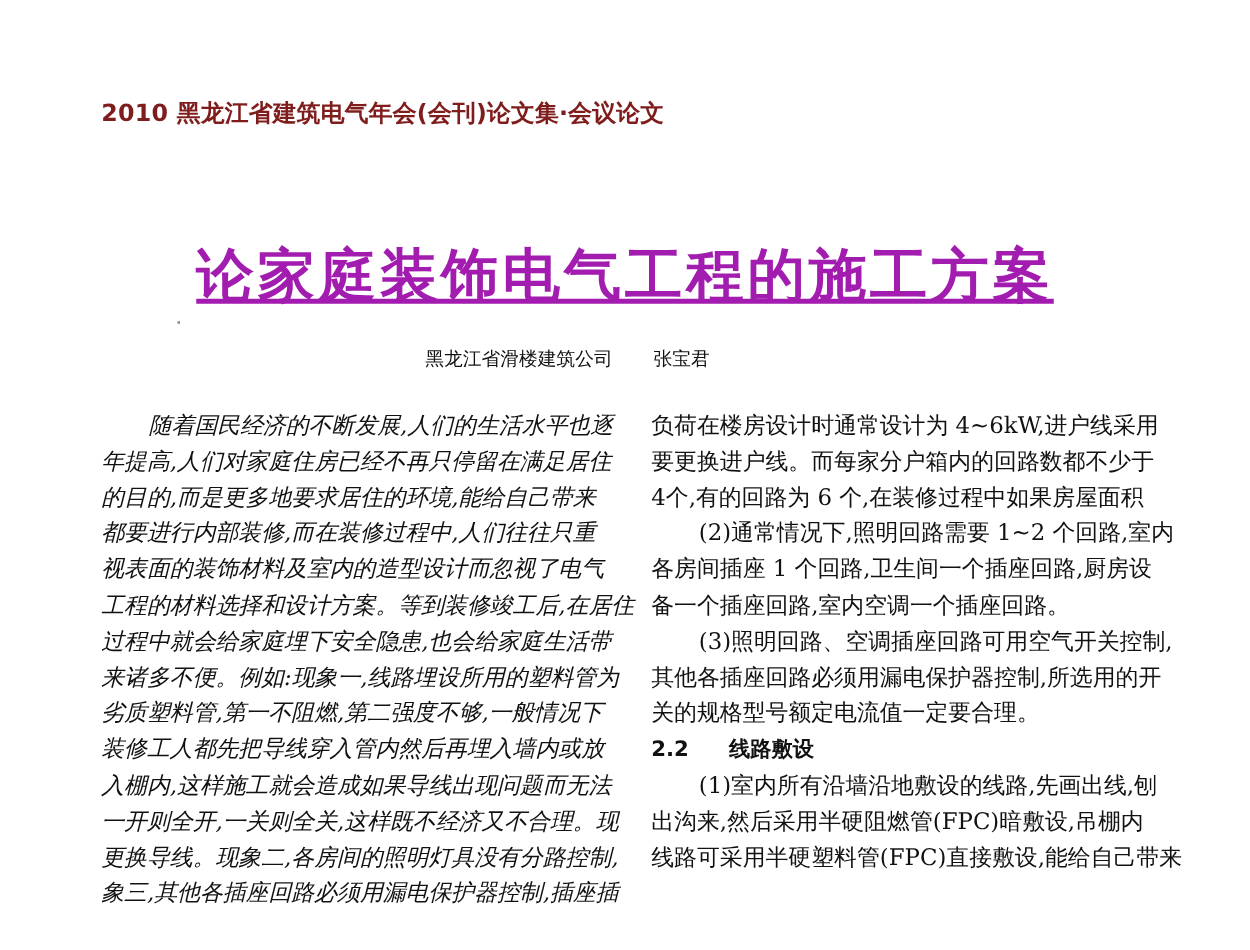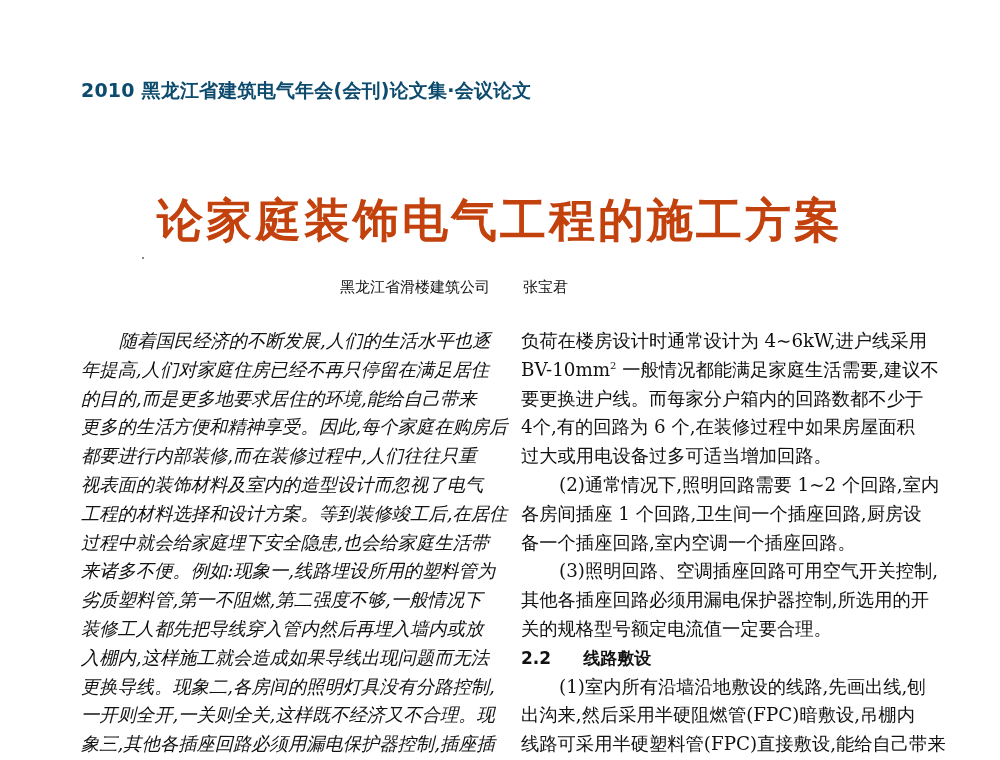--- a/index.html
+++ b/index.html
@@ -1,18 +1,18 @@
 <!DOCTYPE html>
 <html><head>
 <meta charset="utf-8">
 <style>
   html, body { margin:0; padding:0; background:#ffffff; }
   body { width:1000px; height:760px; overflow:hidden; position:relative; color:#111; font-family:"DejaVu Sans", sans-serif; }
-  .header-line { position:absolute; left:81px; top:78px; font-size:19px; font-weight:bold; letter-spacing:0.2px; color:#0c4a6e; white-space:nowrap; }
-  .title { position:absolute; left:0; width:1000px; top:190px; text-align:center; font-size:46px; font-weight:bold; letter-spacing:3px; color:#c2410c; font-family:"DejaVu Sans", sans-serif; }
+  .header-line { position:absolute; left:81px; top:78px; font-size:19px; font-weight:bold; letter-spacing:0.2px; color:#7f1d1d; white-space:nowrap; }
+  .title { position:absolute; left:0; width:1000px; top:190px; text-align:center; font-size:46px; font-weight:bold; letter-spacing:3px; color:#a21caf; font-family:"DejaVu Sans", sans-serif;text-decoration:underline; }
   .byline { position:absolute; left:0; width:908px; top:278px; text-align:center; font-size:15px; font-family:"DejaVu Serif", serif; color:#111; }
   .byline span { margin:0 14px; }
   .speck { position:absolute; left:142px; top:257px; width:2px; height:2px; background:#888; }
   .col { position:absolute; top:327px; width:430px; font-family:"DejaVu Serif", serif; font-size:18.3px; line-height:28.8px; color:#111; }
   .col.left { left:81px;font-style:italic; }
   .col.right { left:521px; }
   .col .line { white-space:nowrap; overflow:hidden; height:28.8px; }
   .col .indent { padding-left:38px; }
   .col .heading { font-family:"DejaVu Sans", sans-serif; font-weight:bold; font-size:17px; }
   .col .heading .num { margin-right:32px; }
@@ -29,40 +29,37 @@
 
 <div class="byline">
   <span>黑龙江省滑楼建筑公司</span>
   <span>张宝君</span>
 </div>
 
 <div class="col left">
   <div class="line indent">随着国民经济的不断发展,人们的生活水平也逐</div>
   <div class="line">年提高,人们对家庭住房已经不再只停留在满足居住</div>
   <div class="line">的目的,而是更多地要求居住的环境,能给自己带来</div>
-  <div class="line">更多的生活方便和精神享受。因此,每个家庭在购房后</div>
   <div class="line">都要进行内部装修,而在装修过程中,人们往往只重</div>
   <div class="line">视表面的装饰材料及室内的造型设计而忽视了电气</div>
   <div class="line">工程的材料选择和设计方案。等到装修竣工后,在居住</div>
   <div class="line">过程中就会给家庭埋下安全隐患,也会给家庭生活带</div>
   <div class="line">来诸多不便。例如:现象一,线路埋设所用的塑料管为</div>
   <div class="line">劣质塑料管,第一不阻燃,第二强度不够,一般情况下</div>
   <div class="line">装修工人都先把导线穿入管内然后再埋入墙内或放</div>
   <div class="line">入棚内,这样施工就会造成如果导线出现问题而无法</div>
+  <div class="line">一开则全开,一关则全关,这样既不经济又不合理。现</div>
   <div class="line">更换导线。现象二,各房间的照明灯具没有分路控制,</div>
-  <div class="line">一开则全开,一关则全关,这样既不经济又不合理。现</div>
   <div class="line">象三,其他各插座回路必须用漏电保护器控制,插座插</div>
 </div>
 
 <div class="col right">
   <div class="line">负荷在楼房设计时通常设计为 4~6kW,进户线采用</div>
-  <div class="line"><span>BV-10mm</span><sup>2</sup><span> 一般情况都能满足家庭生活需要,建议不</span></div>
   <div class="line">要更换进户线。而每家分户箱内的回路数都不少于</div>
   <div class="line">4个,有的回路为 6 个,在装修过程中如果房屋面积</div>
-  <div class="line">过大或用电设备过多可适当增加回路。</div>
   <div class="line indent">(2)通常情况下,照明回路需要 1~2 个回路,室内</div>
   <div class="line">各房间插座 1 个回路,卫生间一个插座回路,厨房设</div>
   <div class="line">备一个插座回路,室内空调一个插座回路。</div>
   <div class="line indent">(3)照明回路、空调插座回路可用空气开关控制,</div>
   <div class="line">其他各插座回路必须用漏电保护器控制,所选用的开</div>
   <div class="line">关的规格型号额定电流值一定要合理。</div>
   <div class="line heading"><span class="num">2.2</span><span>线路敷设</span></div>
   <div class="line indent">(1)室内所有沿墙沿地敷设的线路,先画出线,刨</div>
   <div class="line">出沟来,然后采用半硬阻燃管(FPC)暗敷设,吊棚内</div>
   <div class="line">线路可采用半硬塑料管(FPC)直接敷设,能给自己带来</div>

